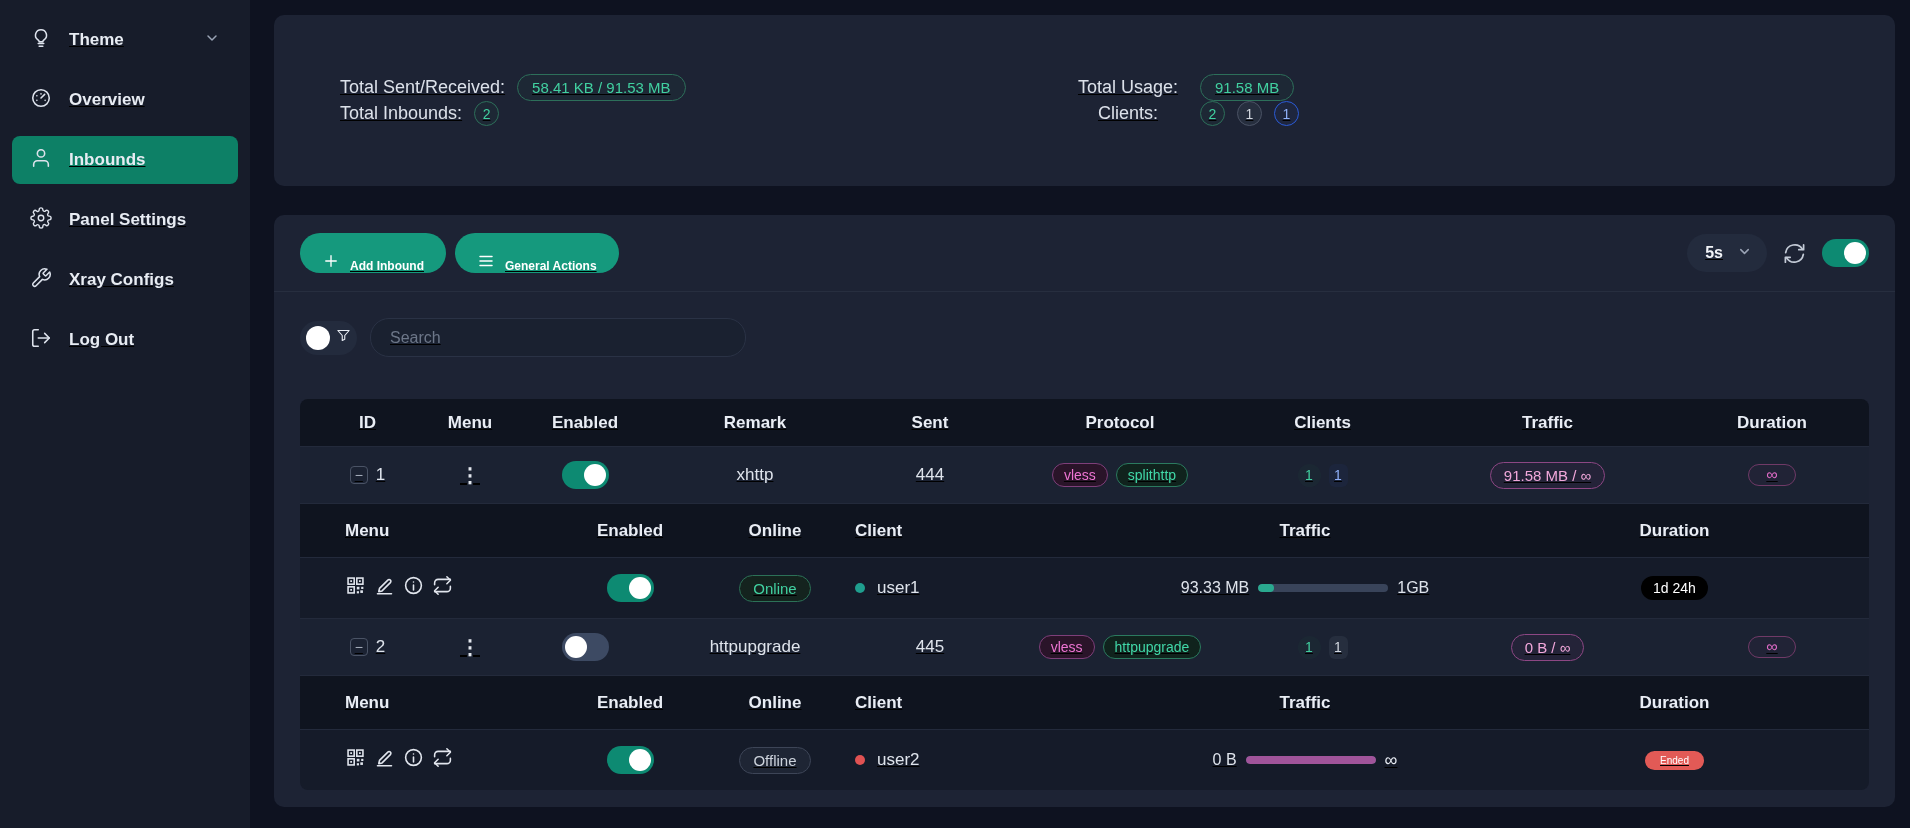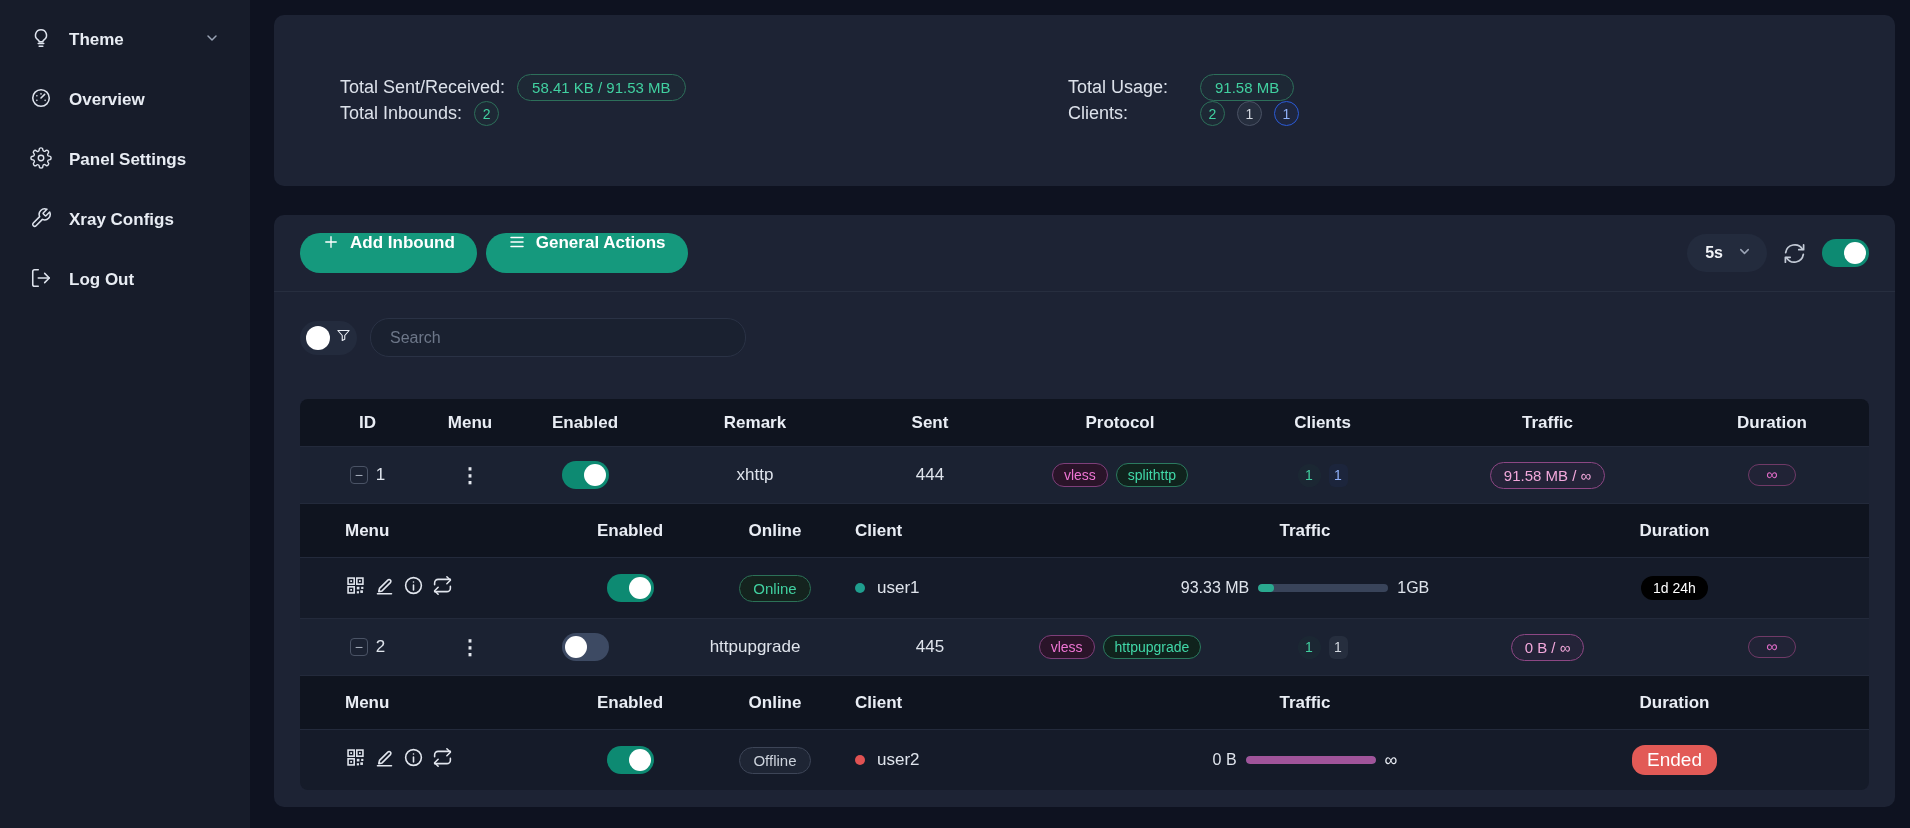--- a/index.html
+++ b/index.html
@@ -1,47 +1,47 @@
 <!DOCTYPE html>
 <html><head>
 <meta charset="utf-8">
 <style>
   * { margin:0; padding:0; box-sizing:border-box; }
   html,body { width:1910px; height:828px; background:#0e1220; font-family:"Liberation Sans", sans-serif; overflow:hidden; }
-  .app { display:flex; width:1910px; height:828px; }
+  .app { display:flex; width:1910px; height:828px;text-decoration:underline; }
 
   
   .sidebar { width:250px; height:828px; background:#171c2a; padding-top:16px; flex-shrink:0; }
   .side-item { display:flex; align-items:center; gap:17px; height:48px; margin:0 12px 12px 12px; padding:0 18px; border-radius:8px; color:#e8ecf3; font-weight:700; font-size:17px; cursor:pointer; }
   .side-item svg { width:22px; height:22px; stroke:#dde2ec; flex-shrink:0; }
   .side-item.active { background:#0d8066; }
   .side-item .chev { margin-left:auto; }
   .side-item .chev svg { width:16px; height:16px; stroke:#9aa3b5; }
 
   
   .content { flex:1; padding:15px 15px 0 24px; background:#0e1220; }
   .card { background:#1d2334; border-radius:10px; }
 
   
   .stats-card { height:171px; margin-bottom:29px; display:flex; align-items:center; padding:0 66px; }
   .stats-col { display:flex; flex-direction:column; }
   .stats-col.right { margin-left:auto; margin-right:530px; }
   .stat-row { display:flex; align-items:center; gap:12px; font-size:18px; color:#dce1ea; height:26px; }
-  .stat-row .lbl-r { display:inline-block; min-width:120px; text-align:left; }
+  .stat-row .lbl-r { display:inline-block; min-width:120px; text-align:center; }
   .pill { display:inline-flex; align-items:center; justify-content:center; border-radius:14px; white-space:nowrap; }
   .stat-pill { border:1px solid #2d6f5a; color:#41d0a0; background:rgba(30,80,64,0.12); font-size:15px; padding:4px 14px; }
   .circ { display:inline-flex; align-items:center; justify-content:center; width:25px; height:25px; border-radius:50%; font-size:14px; border:1px solid transparent; }
   .c-green { border-color:#2d6f5a; color:#41d0a0; background:rgba(30,80,64,0.12); }
   .c-gray  { border-color:#4a5264; color:#d2d7df; background:#262e3e; }
   .c-blue  { border-color:#2b5bd7; color:#8fb0f9; background:rgba(35,70,160,0.10); }
 
   
   .main-card { height:592px; }
   .toolbar { height:77px; display:flex; align-items:center; padding:0 26px; border-bottom:1px solid #272e3f; }
-  .btn-teal { display:inline-flex; align-items:flex-start; gap:10px; background:#15997d; color:#fff; border:none; border-radius:20px; height:40px; padding:0 22px; font-size:17px; font-weight:600; font-family:"Liberation Sans",sans-serif; cursor:pointer; }
+  .btn-teal { display:inline-flex; align-items:flex-end; gap:10px; background:#15997d; color:#fff; border:none; border-radius:20px; height:40px; padding:0 22px; font-size:12px; font-weight:600; font-family:"Liberation Sans",sans-serif; cursor:pointer; }
   .btn-teal + .btn-teal { margin-left:9px; }
   .btn-teal svg { width:18px; height:18px; stroke:#fff; }
   .toolbar-right { margin-left:auto; display:flex; align-items:center; gap:16px; }
   .select-pill { display:flex; align-items:center; gap:14px; background:#232b3d; border-radius:19px; height:38px; padding:0 15px 0 18px; color:#f2f4f8; font-size:16px; font-weight:600; cursor:pointer; }
   .select-pill svg { width:15px; height:15px; stroke:#9aa3b5; }
   .icon-btn svg { width:23px; height:23px; stroke:#c3cad6; display:block; }
 
   
   .toggle { position:relative; display:inline-block; width:47px; height:28px; border-radius:14px; background:#3d4a63; cursor:pointer; flex-shrink:0; }
   .toggle .knob { position:absolute; top:3px; left:3px; width:22px; height:22px; border-radius:50%; background:#fff; transition:left .15s; }
@@ -81,21 +81,21 @@
   .p-green { color:#41d8a8; border-color:#2b7a5f; background:#10231d; }
   .count-badge { display:inline-flex; align-items:center; justify-content:center; width:23px; height:23px; border-radius:50%; font-size:14px; border:1px solid transparent; }
   .count-badge.sq { width:19px; height:23px; border-radius:6px; }
   .traffic-pill { border:1px solid #8d4784; color:#f2a8db; background:rgba(160,60,140,0.07); font-size:15px; padding:4px 13px; }
   .inf-pill { border:1px solid #703a67; color:#e06cc8; background:rgba(140,50,120,0.06); font-size:16px; padding:1px 17px; }
   .status-pill { font-size:15px; padding:4px 13px; border:1px solid transparent; }
   .status-pill.online { border-color:#2c7157; color:#41d0a0; background:#14231e; }
   .status-pill.offline { border-color:#3d4557; color:#ccd2db; background:#1e2534; }
   .solid-pill { color:#fff; font-size:14px; padding:4px 12px; border-radius:13px; }
   .solid-pill.solid-green { background:#000000; }
-  .solid-pill.solid-red { background:#e25a56; font-size:19px; padding:4px 15px; }
+  .solid-pill.solid-red { background:#e25a56; font-size:10px; padding:4px 15px; }
 
   .dot { width:10px; height:10px; border-radius:50%; display:inline-block; flex-shrink:0; }
   .dot-teal { background:#1f9e8e; }
   .dot-red { background:#e05252; }
 
   .traffic-cell { gap:9px; font-size:16px; color:#dfe4ec; }
   .pbar { width:130px; height:8px; border-radius:4px; background:#39445a; overflow:hidden; display:inline-block; }
   .pfill { display:block; height:8px; border-radius:4px; }
   .pfill.fill-teal { background:#2aa98f; }
   .pfill.fill-purple { background:#a0549a; }
@@ -116,20 +116,27 @@
             <path d="M6 9l6 6 6-6"></path>
           </svg></span>
     </div>
     <div class="side-item">
       <span><svg viewBox="0 0 24 24" fill="none" stroke-width="1.7" stroke-linecap="round" stroke-linejoin="round">
             <circle cx="12" cy="12" r="9"></circle>
             <path d="M12 12l4-4"></path>
             <path d="M7.5 9.5l.01.01M12 7.5l.01.01M16.5 14.5l.01.01M7.5 14.5l.01.01"></path>
           </svg></span>
       <span>Overview</span>
+    </div>
+    <div class="side-item active">
+      <span><svg viewBox="0 0 24 24" fill="none" stroke-width="1.7" stroke-linecap="round" stroke-linejoin="round">
+            <path d="M20 21v-2a4 4 0 0 0-4-4H8a4 4 0 0 0-4 4v2"></path>
+            <circle cx="12" cy="7" r="4"></circle>
+          </svg></span>
+      <span>Inbounds</span>
     </div>
     <div class="side-item">
       <span><svg viewBox="0 0 24 24" fill="none" stroke-width="1.5" stroke-linecap="round" stroke-linejoin="round">
             <circle cx="12" cy="12" r="3"></circle>
             <path d="M19.4 15a1.65 1.65 0 0 0 .33 1.82l.06.06a2 2 0 0 1-2.83 2.83l-.06-.06a1.65 1.65 0 0 0-1.82-.33 1.65 1.65 0 0 0-1 1.51V21a2 2 0 0 1-4 0v-.09A1.65 1.65 0 0 0 9 19.4a1.65 1.65 0 0 0-1.82.33l-.06.06a2 2 0 0 1-2.83-2.83l.06-.06a1.65 1.65 0 0 0 .33-1.82 1.65 1.65 0 0 0-1.51-1H3a2 2 0 0 1 0-4h.09A1.65 1.65 0 0 0 4.6 9a1.65 1.65 0 0 0-.33-1.82l-.06-.06a2 2 0 0 1 2.83-2.83l.06.06a1.65 1.65 0 0 0 1.82.33H9a1.65 1.65 0 0 0 1-1.51V3a2 2 0 0 1 4 0v.09a1.65 1.65 0 0 0 1 1.51 1.65 1.65 0 0 0 1.82-.33l.06-.06a2 2 0 0 1 2.83 2.83l-.06.06a1.65 1.65 0 0 0-.33 1.82V9a1.65 1.65 0 0 0 1.51 1H21a2 2 0 0 1 0 4h-.09a1.65 1.65 0 0 0-1.51 1z"></path>
           </svg></span>
       <span>Panel Settings</span>
     </div>
     <div class="side-item">
       <span><svg viewBox="0 0 24 24" fill="none" stroke-width="1.7" stroke-linecap="round" stroke-linejoin="round">

